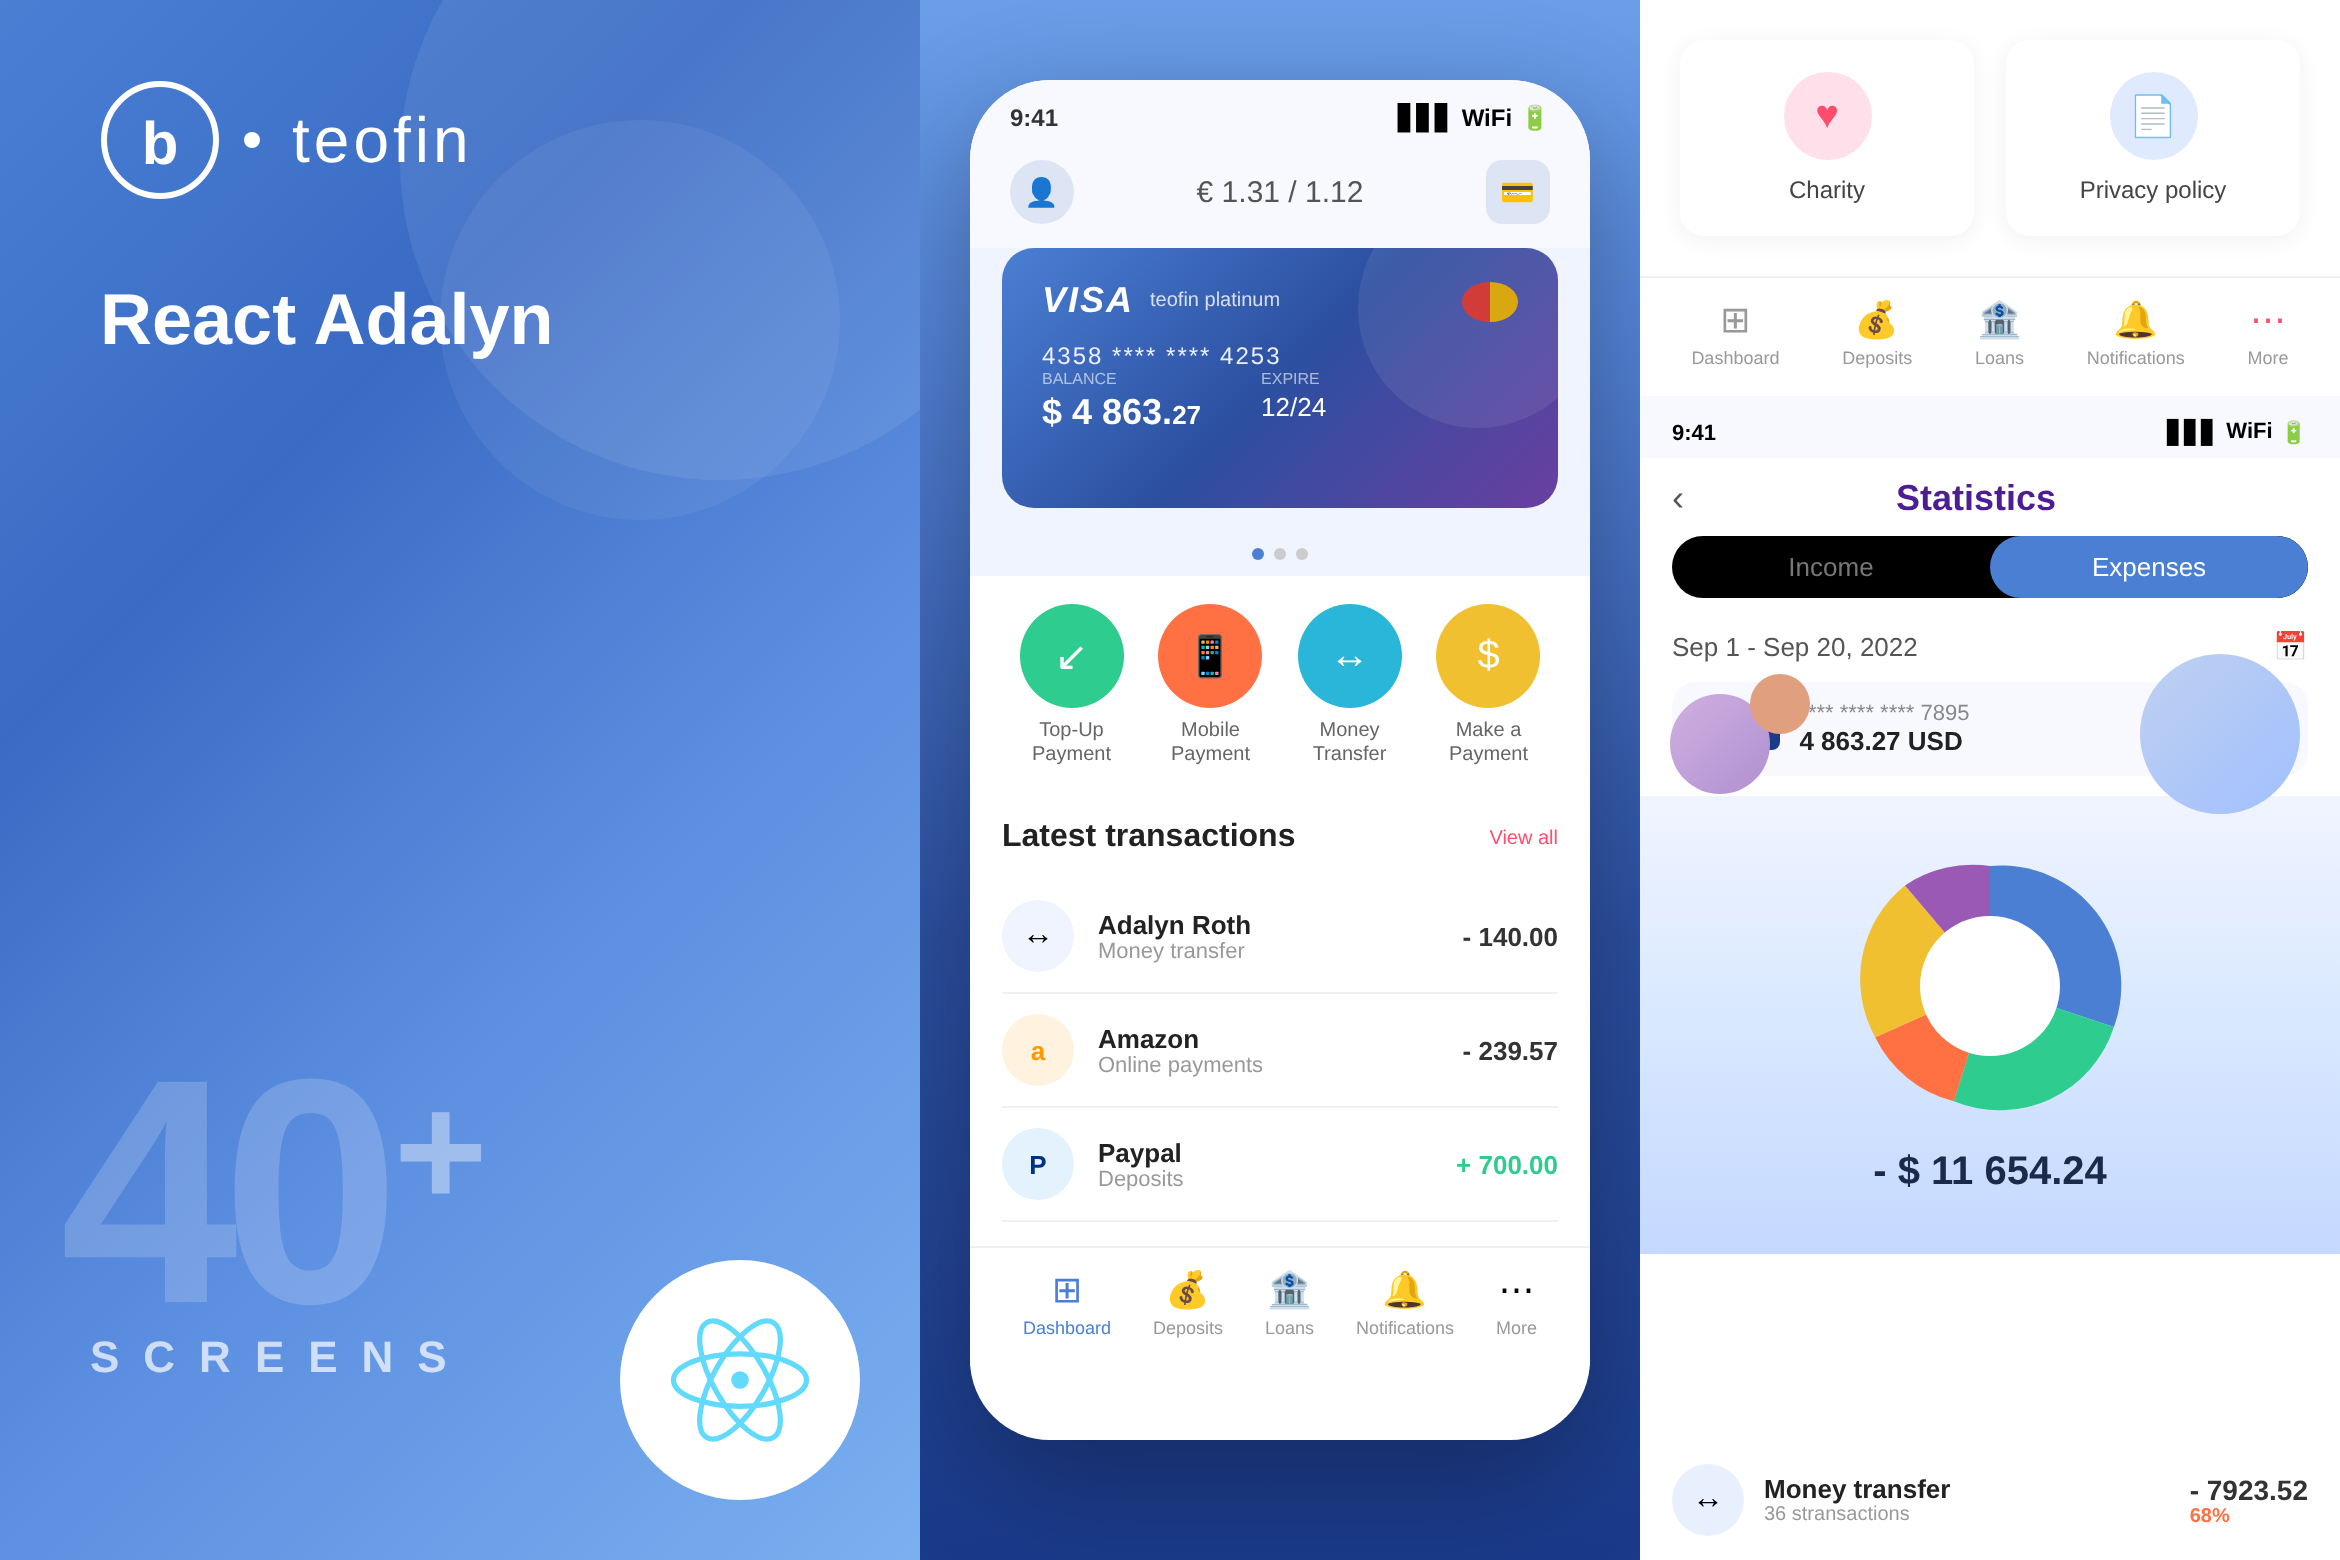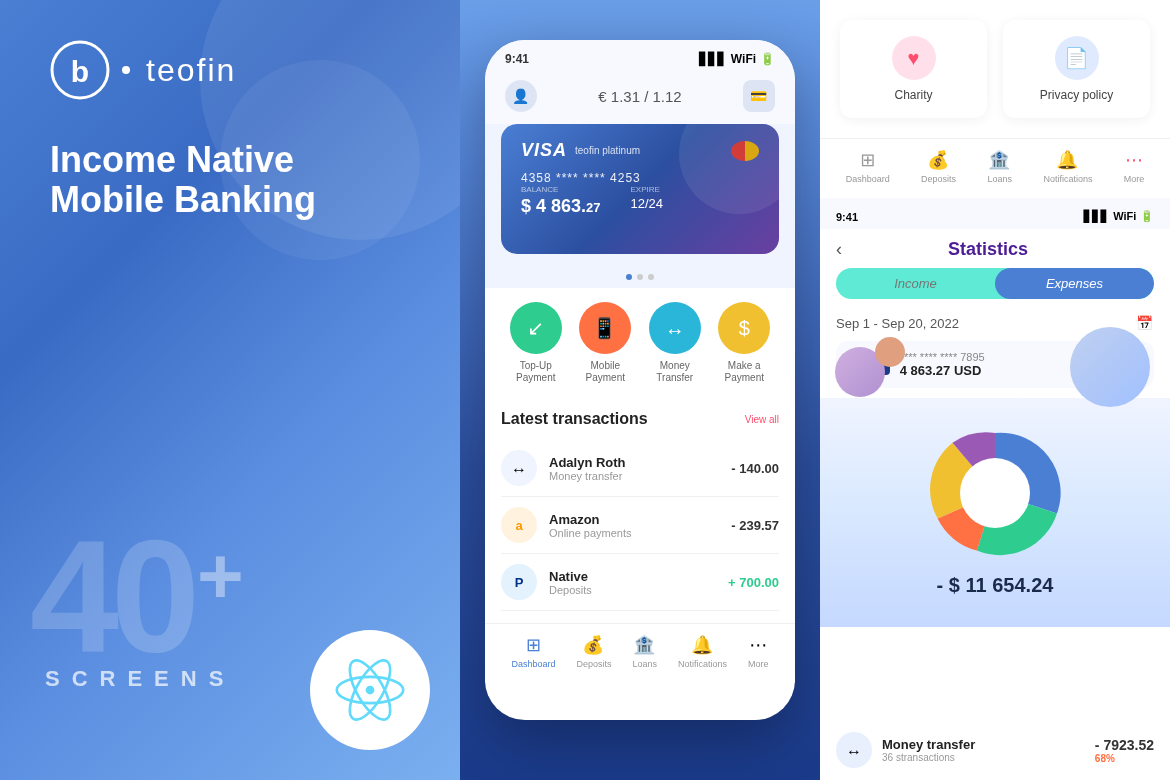--- a/index.html
+++ b/index.html
@@ -471,24 +471,23 @@
       font-size: 18px;
       font-weight: 700;
       color: #4c1d95;
       flex: 1;
       text-align: center;
     }
 
     .income-expense-tabs {
       display: flex;
       margin: 0 16px 10px;
-      background: #5eead4;
+      background: #000000;
       border-radius: 20px;
       overflow: hidden;
-      font-style: italic;
     }
     .tab-btn {
       flex: 1;
       padding: 8px;
       text-align: center;
       font-size: 13px;
       font-weight: 500;
       color: #777;
     }
     .tab-btn.active {
@@ -621,22 +620,21 @@
   <div class="logo-area">
     <svg class="logo-icon" viewBox="0 0 60 60">
       <circle cx="30" cy="30" r="28" fill="none" stroke="white" stroke-width="3"></circle>
       <text x="50%" y="57%" dominant-baseline="middle" text-anchor="middle" font-size="30" font-weight="700" fill="white">b</text>
     </svg>
     <span class="logo-dot"></span>
     <span class="logo-text">teofin</span>
   </div>
 
   <div class="tagline">
-    <div class="tagline-line1">Income Native</div>
-    <div class="tagline-line2">Mobile Banking</div>
+    <div class="tagline-line1">React Adalyn</div>
   </div>
 
   <div class="big-number-area">
     <div class="big-number">
       <span>40</span>
         <span class="big-plus">+</span>
     </div>
     <div class="screens-label">SCREENS</div>
   </div>
 
@@ -738,21 +736,21 @@
         <div class="transaction-info">
           <div class="transaction-name">Amazon</div>
           <div class="transaction-type">Online payments</div>
         </div>
         <div class="transaction-amount amount-negative">- 239.57</div>
       </div>
 
       <div class="transaction-item">
         <div class="transaction-icon" style="background:#e3f2fd;color:#003087;font-weight:700;font-size:13px;">P</div>
         <div class="transaction-info">
-          <div class="transaction-name">Native</div>
+          <div class="transaction-name">Paypal</div>
           <div class="transaction-type">Deposits</div>
         </div>
         <div class="transaction-amount amount-positive">+ 700.00</div>
       </div>
     </div>
 
     <div class="phone-bottom-nav">
       <div class="nav-item">
         <span class="nav-icon active">⊞</span>
         <span class="nav-label active">Dashboard</span>

